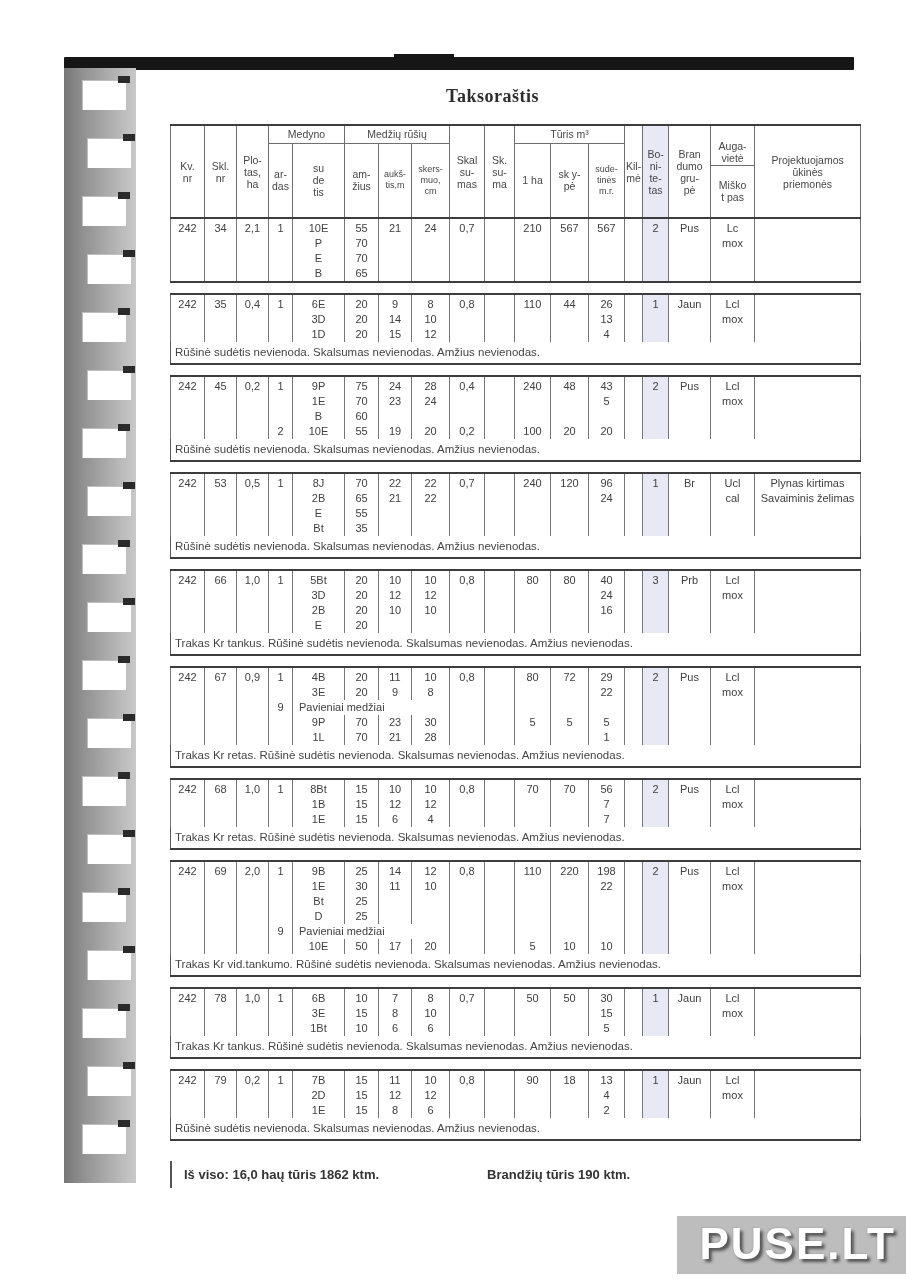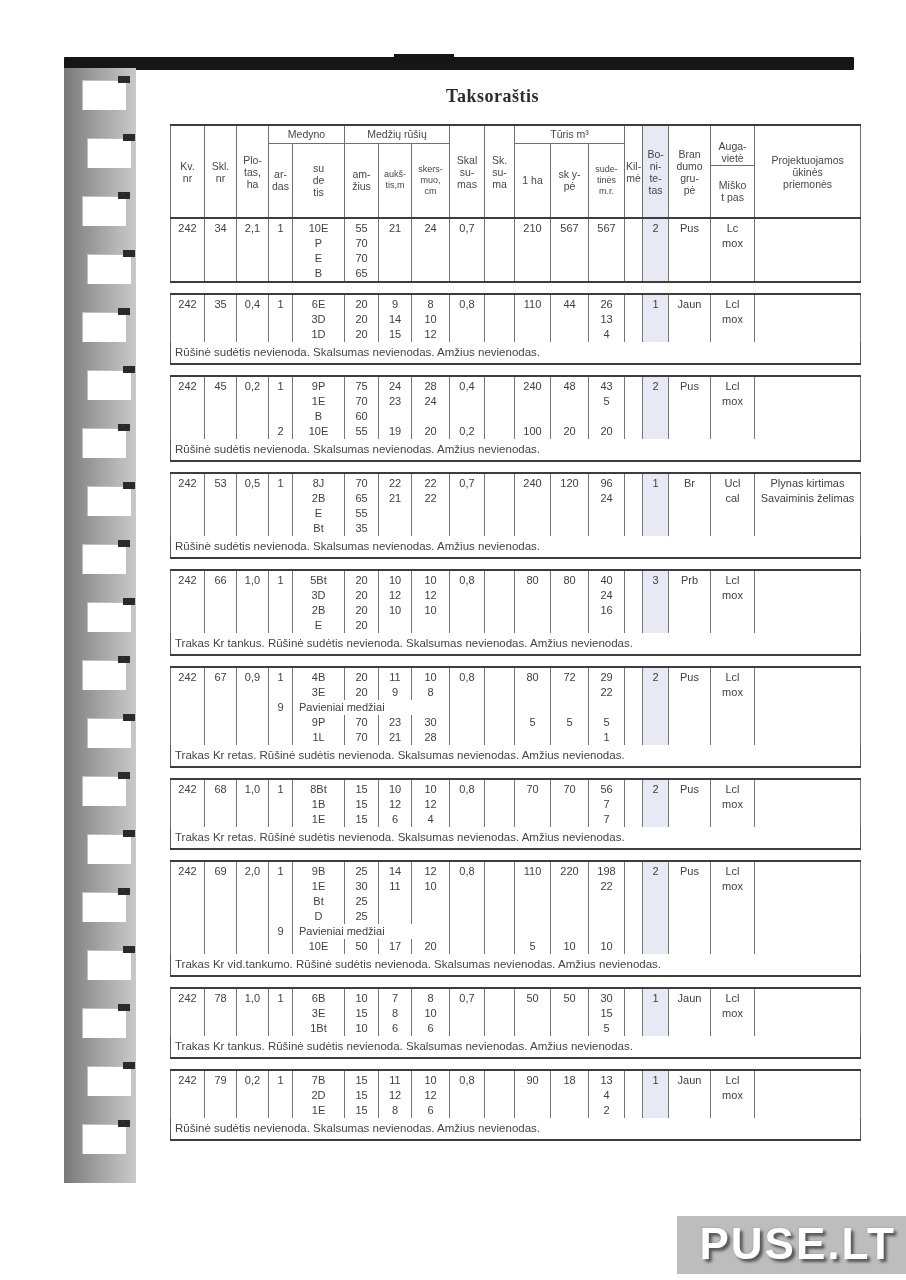--- a/index.html
+++ b/index.html
@@ -1213,19 +1213,23 @@
               <td></td>
               <td></td>
             </tr>
             <tr>
               <td colspan="18" class="note">Rūšinė sudėtis nevienoda. Skalsumas nevienodas. Amžius nevienodas.</td>
             </tr>
           </tbody>
         </table>
       </div>
 
+    <div class="summary">
+      <span>Iš viso: 16,0 haų tūris 1862 ktm.</span>
+      <span class="mature">Brandžių tūris 190 ktm.</span>
+    </div>
   </div>
 
   <div class="watermark">
     <div><span class="wline">PUSE.LT</span></div>
   </div>
 
 </div>
 
 </body></html>

